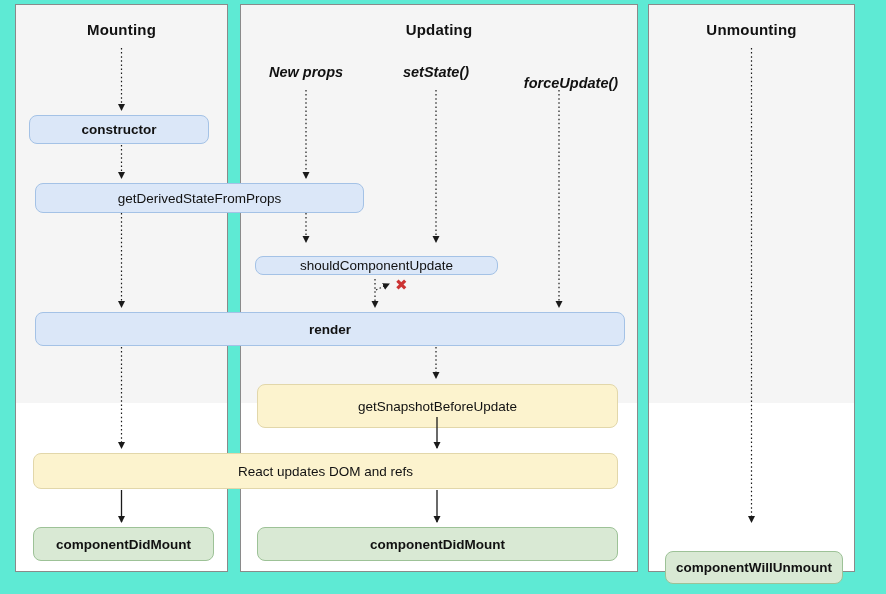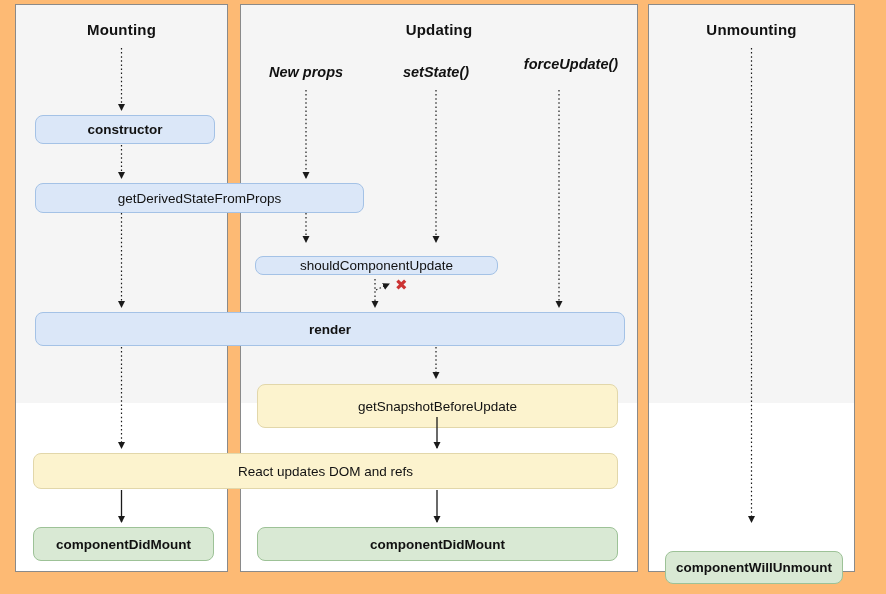--- a/index.html
+++ b/index.html
@@ -1,17 +1,17 @@
 <!DOCTYPE html>
 <html style="--blue_fill: #dbe7f8; --blue_border: #a4c2e6; --yellow_fill: #fcf3ce; --yellow_border: #e2d7aa; --green_fill: #d9e9d4; --green_border: #9dc297; --panel_bg: #f5f5f5; --panel_border: #8a8a8a; --arrow: #1a1a1a; --red_x: #cc3333; --text: #111111;"><head>
 <meta charset="utf-8">
 <style>
   html,body{margin:0;padding:0;background:#ffffff;}
   .canvas{
-    position:relative;width:886px;height:594px;background:#fdba74;
+    position:relative;width:886px;height:594px;background:#5eead4;
     font-family:"Liberation Sans","DejaVu Sans",sans-serif;color:var(--text);
     overflow:hidden;
   }
   .panel{
     position:absolute;top:4px;height:568px;
     border:1px solid var(--panel_border);box-sizing:border-box;z-index:1;
   }
   .phase-render{
     position:absolute;left:0;right:0;top:0;height:398px;
     background:var(--panel_bg);border-bottom:1px solid var(--panel_border);
@@ -60,21 +60,21 @@
   </div>
 
   <div class="panel" style="left:648px;width:207px;">
     <div class="phase-render"></div>
     <div class="phase-commit"></div>
     <div class="panel-title">Unmounting</div>
   </div>
 
   <div class="trigger" style="left:306px;top:72px;">New props</div>
   <div class="trigger" style="left:436px;top:72px;">setState()</div>
-  <div class="trigger" style="left:571px;top:64px;">forceUpdate()</div>
+  <div class="trigger" style="left:571px;top:83px;">forceUpdate()</div>
 
   <svg class="arrows" width="886" height="594" viewBox="0 0 886 594">
     <defs>
       <marker id="ah" markerUnits="userSpaceOnUse" markerWidth="8" markerHeight="8" refX="6" refY="3.5" orient="auto">
         <path d="M0,0 L7,3.5 L0,7 Z" fill="#1a1a1a"></path>
       </marker>
     </defs>
 
     <line x1="121.5" y1="48" x2="121.5" y2="110" stroke="#1a1a1a" stroke-width="1.2" stroke-dasharray="1.5 2.6" marker-end="url(#ah)"></line>
     <line x1="121.5" y1="145" x2="121.5" y2="178" stroke="#1a1a1a" stroke-width="1.2" stroke-dasharray="1.5 2.6" marker-end="url(#ah)"></line>
@@ -90,21 +90,21 @@
     <line x1="376" y1="290" x2="389" y2="284" stroke="#1a1a1a" stroke-width="1.1" stroke-dasharray="1.5 2.4" marker-end="url(#ah)"></line>
     <line x1="436" y1="347" x2="436" y2="378" stroke="#1a1a1a" stroke-width="1.2" stroke-dasharray="1.5 2.6" marker-end="url(#ah)"></line>
     <line x1="437" y1="417" x2="437" y2="448" stroke="#1a1a1a" stroke-width="1.3" marker-end="url(#ah)"></line>
     <line x1="437" y1="490" x2="437" y2="522" stroke="#1a1a1a" stroke-width="1.3" marker-end="url(#ah)"></line>
 
     <line x1="751.5" y1="48" x2="751.5" y2="522" stroke="#1a1a1a" stroke-width="1.2" stroke-dasharray="1.5 2.6" marker-end="url(#ah)"></line>
   </svg>
 
   <span class="red-x">✖</span>
 
-  <div class="box blue bold" style="left:35px;top:115px;width:180px;height:29px;">constructor</div>
+  <div class="box blue bold" style="left:29px;top:115px;width:180px;height:29px;">constructor</div>
   <div class="box blue" style="left:35px;top:183px;width:329px;height:30px;">getDerivedStateFromProps</div>
   <div class="box blue" style="left:255px;top:256px;width:243px;height:19px;">shouldComponentUpdate</div>
   <div class="box blue bold" style="left:35px;top:312px;width:590px;height:34px;">render</div>
   <div class="box yellow" style="left:257px;top:384px;width:361px;height:44px;">getSnapshotBeforeUpdate</div>
   <div class="box yellow italic" style="left:33px;top:453px;width:585px;height:36px;">React updates DOM and refs</div>
   <div class="box green bold" style="left:33px;top:527px;width:181px;height:34px;">componentDidMount</div>
   <div class="box green bold" style="left:257px;top:527px;width:361px;height:34px;">componentDidMount</div>
   <div class="box green bold" style="left:665px;top:551px;width:178px;height:33px;">componentWillUnmount</div>
 
 </div>

